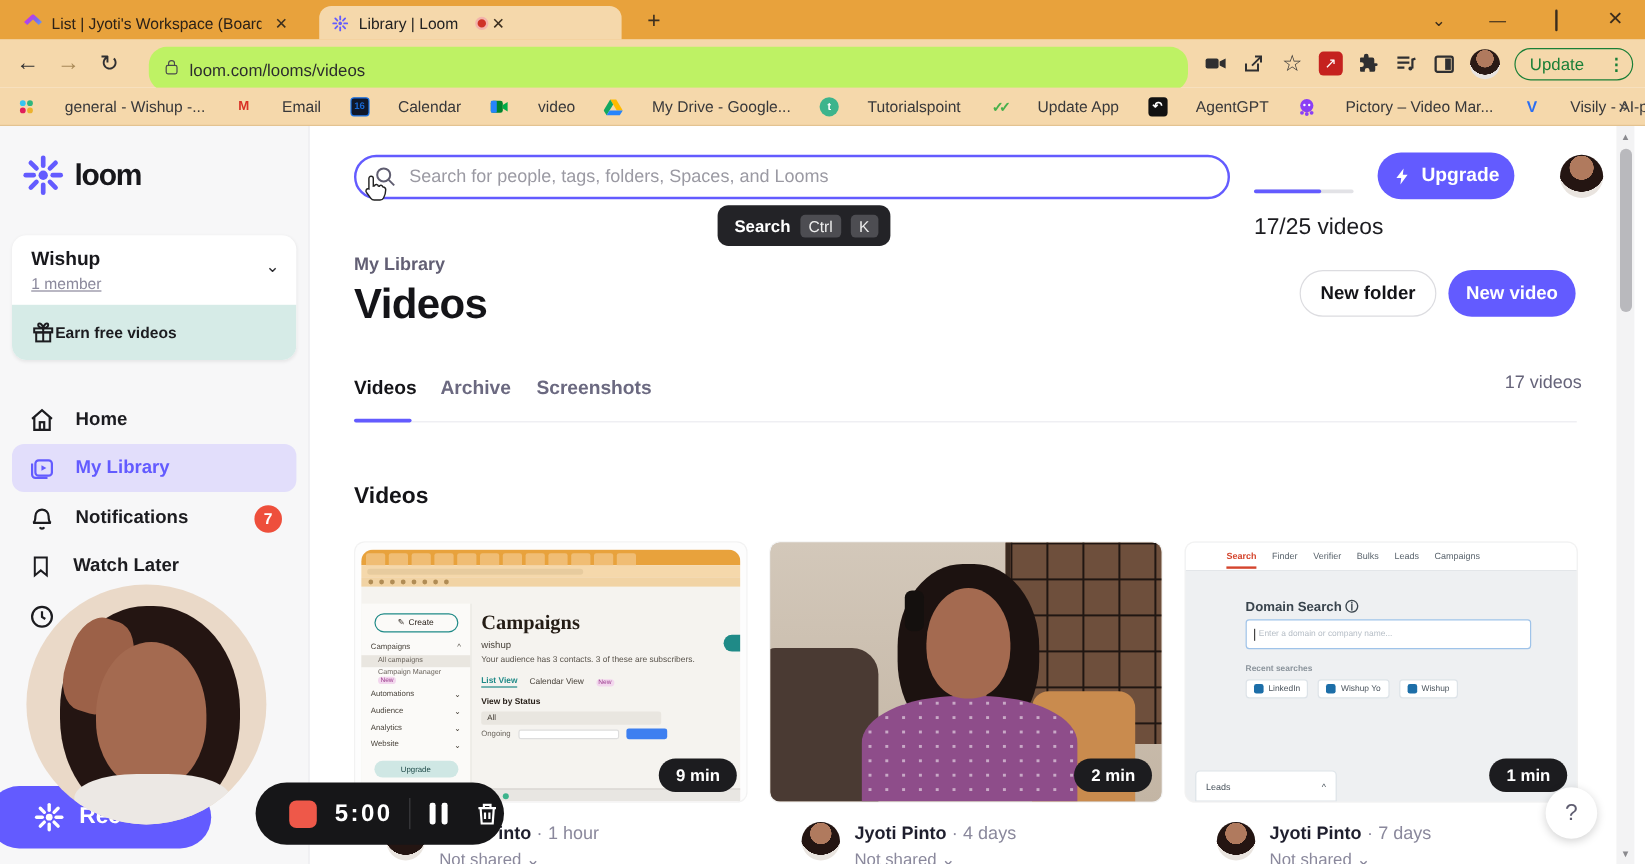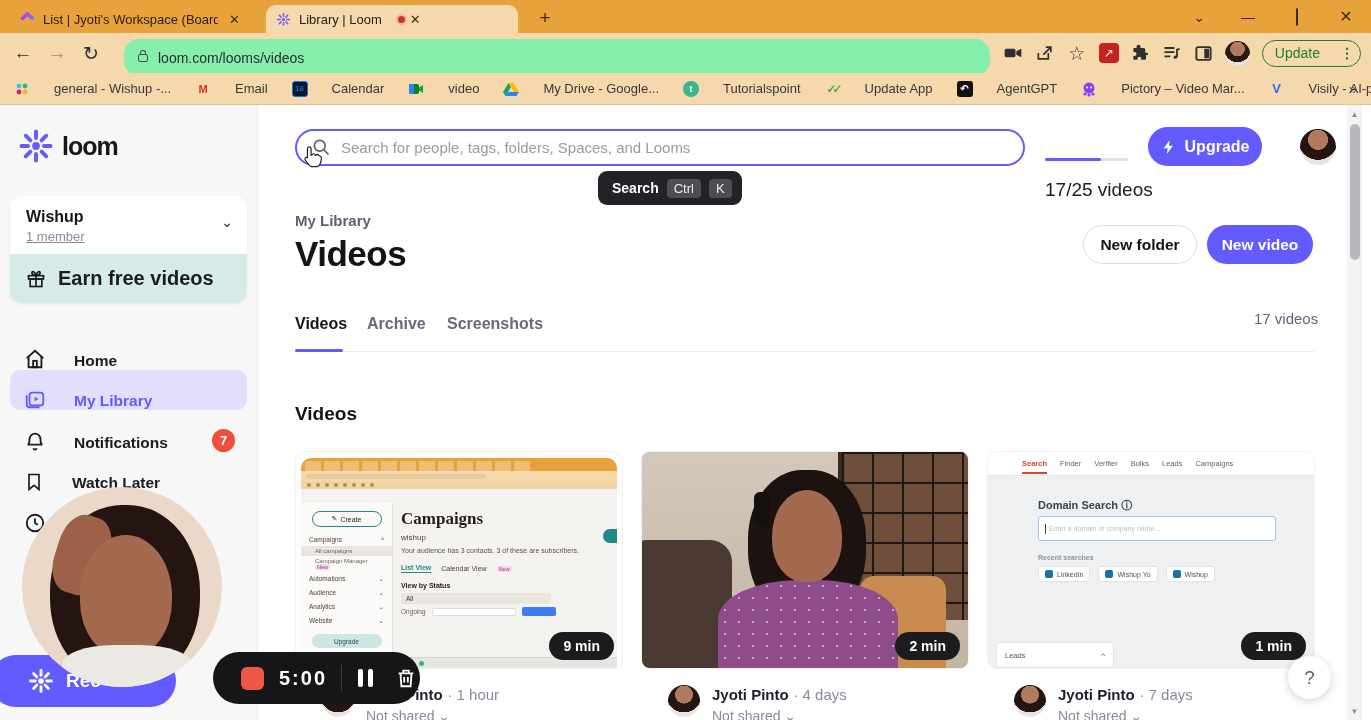--- a/index.html
+++ b/index.html
@@ -17,21 +17,21 @@
   .favicon { width:15px; height:15px; display:inline-block; flex:0 0 auto; }
   .clickup-fav { background:linear-gradient(135deg,#fa12e3,#7b68ee 50%,#49ccf9); clip-path:polygon(50% 0,100% 45%,82% 62%,50% 32%,18% 62%,0 45%); }
   .rec-dot { width:11px; height:11px; border-radius:50%; background:#cf3327; border:2px solid #f3b4ab; margin-left:6px; }
   .newtab-btn { top:8px; left:534px; width:22px; height:22px; font-size:19px; line-height:20px; text-align:center; color:#3c2f1f; }
   .wctl { top:8px; width:18px; height:18px; color:#3a2c1c; font-size:14px; text-align:center; line-height:18px; }
   .wctl .restore-box { width:10px; height:10px; border:1.6px solid #3a2c1c; border-radius:2px; margin:3px auto; position:relative; }
 
   .toolbar { left:0; top:33px; width:1371px; height:40px; background:#f5d8ab; display:flex; align-items:center; }
   .nav-ic { font-size:19px; color:#2f2f31; width:34px; text-align:center; }
   .nav-ic.dim { color:#a98a58; }
-  .omnibox { position:absolute; left:124px; top:6px; width:866px; height:37px; background:#86efac; border-radius:15px; display:flex; align-items:center; padding:0 14px; }
+  .omnibox { position:absolute; left:124px; top:6px; width:866px; height:37px; background:#bef264; border-radius:15px; display:flex; align-items:center; padding:0 14px; }
   .lock { width:10px; height:8px; border:1.6px solid #4a4a4c; border-radius:2px; position:relative; margin-right:10px; }
   .lock:before { content:""; position:absolute; left:1px; top:-5px; width:4px; height:4px; border:1.6px solid #4a4a4c; border-bottom:none; border-radius:4px 4px 0 0; }
   .url-text { font-size:14px; color:#2c2c2e; }
   .tb-right { position:absolute; right:10px; top:0; height:40px; display:flex; align-items:center; gap:12px; }
   .ext-ic { width:20px; height:20px; display:flex; align-items:center; justify-content:center; font-size:15px; color:#2f2f31; }
   .loom-ext { background:#c5221f; border-radius:4px; color:#fff; font-size:12px; }
   .mini-avatar { width:25px; height:25px; border-radius:50%; background:radial-gradient(circle at 50% 32%, #b07a5e 0 34%, #2a1a16 35% 62%, #e9e4df 63%); }
   .update-btn { height:27px; border:1.5px solid #1a7f37; border-radius:14px; display:flex; align-items:center; padding:0 6px 0 12px; color:#1a7f37; font-size:14px; gap:20px; }
   .vdots { letter-spacing:0; font-size:14px; font-weight:700; }
 
@@ -42,22 +42,22 @@
 
   
   .side { left:0; top:105px; width:258px; height:615px; background:#f7f7f8; border-right:1px solid #ebebee; }
   .loom-logo { left:18px; top:128px; display:flex; align-items:center; gap:8px; }
   .loom-word { font-size:25px; font-weight:800; letter-spacing:-1px; color:#17171b; }
   .ws-card { left:10px; top:196px; width:237px; border-radius:12px; overflow:hidden; background:#fff; box-shadow:0 1px 3px rgba(0,0,0,.07); }
   .ws-top { padding:12px 16px 10px; position:relative; }
   .ws-name { font-size:16px; font-weight:700; color:#18181c; }
   .ws-members { font-size:13px; color:#8b899c; margin-top:3px;text-decoration:underline; }
   .ws-chev { position:absolute; right:14px; top:18px; color:#2c2c30; font-size:14px; }
-  .ws-earn { background:#d6ebe7; padding:13px 16px; display:flex; align-items:center; gap:12px; font-size:20px; font-weight:700; color:#1c1c20; }
-  .nav-item { left:10px; width:237px; height:40px; border-radius:10px; display:flex; align-items:flex-end; padding:0 14px; gap:28px; font-size:15.5px; font-weight:600; color:#1c1c20; }
+  .ws-earn { background:#d6ebe7; padding:13px 16px; display:flex; align-items:center; font-size:13px; font-weight:700; color:#1c1c20; }
+  .nav-item { left:10px; width:237px; height:40px; border-radius:10px; display:flex; align-items:center; padding:0 14px; gap:17px; font-size:15.5px; font-weight:600; color:#1c1c20; }
   .nav-item.active { background:#e2defb; color:#635bff; }
   .nav-item svg { flex:0 0 auto; }
   .badge { position:absolute; right:12px; width:23px; height:23px; border-radius:50%; background:#ee4f3c; color:#fff; font-size:13px; font-weight:700; display:flex; align-items:center; justify-content:center; }
 
   
   .cam-bubble { left:22px; top:487px; width:200px; height:200px; border-radius:50%; overflow:hidden; background:#ead9c8; z-index:6; }
   .cam-hair { position:absolute; left:28px; top:18px; width:150px; height:180px; border-radius:48%; background:#241512; }
   .cam-face { position:absolute; left:58px; top:48px; width:92px; height:122px; border-radius:50% 50% 46% 46%; background:#a46a50; }
   .cam-hand { position:absolute; left:34px; top:28px; width:52px; height:80px; border-radius:40%; background:#9c6148; transform:rotate(18deg); }
   .cam-shirt { position:absolute; left:40px; top:158px; width:130px; height:50px; border-radius:40% 40% 0 0; background:#ece8e4; }

